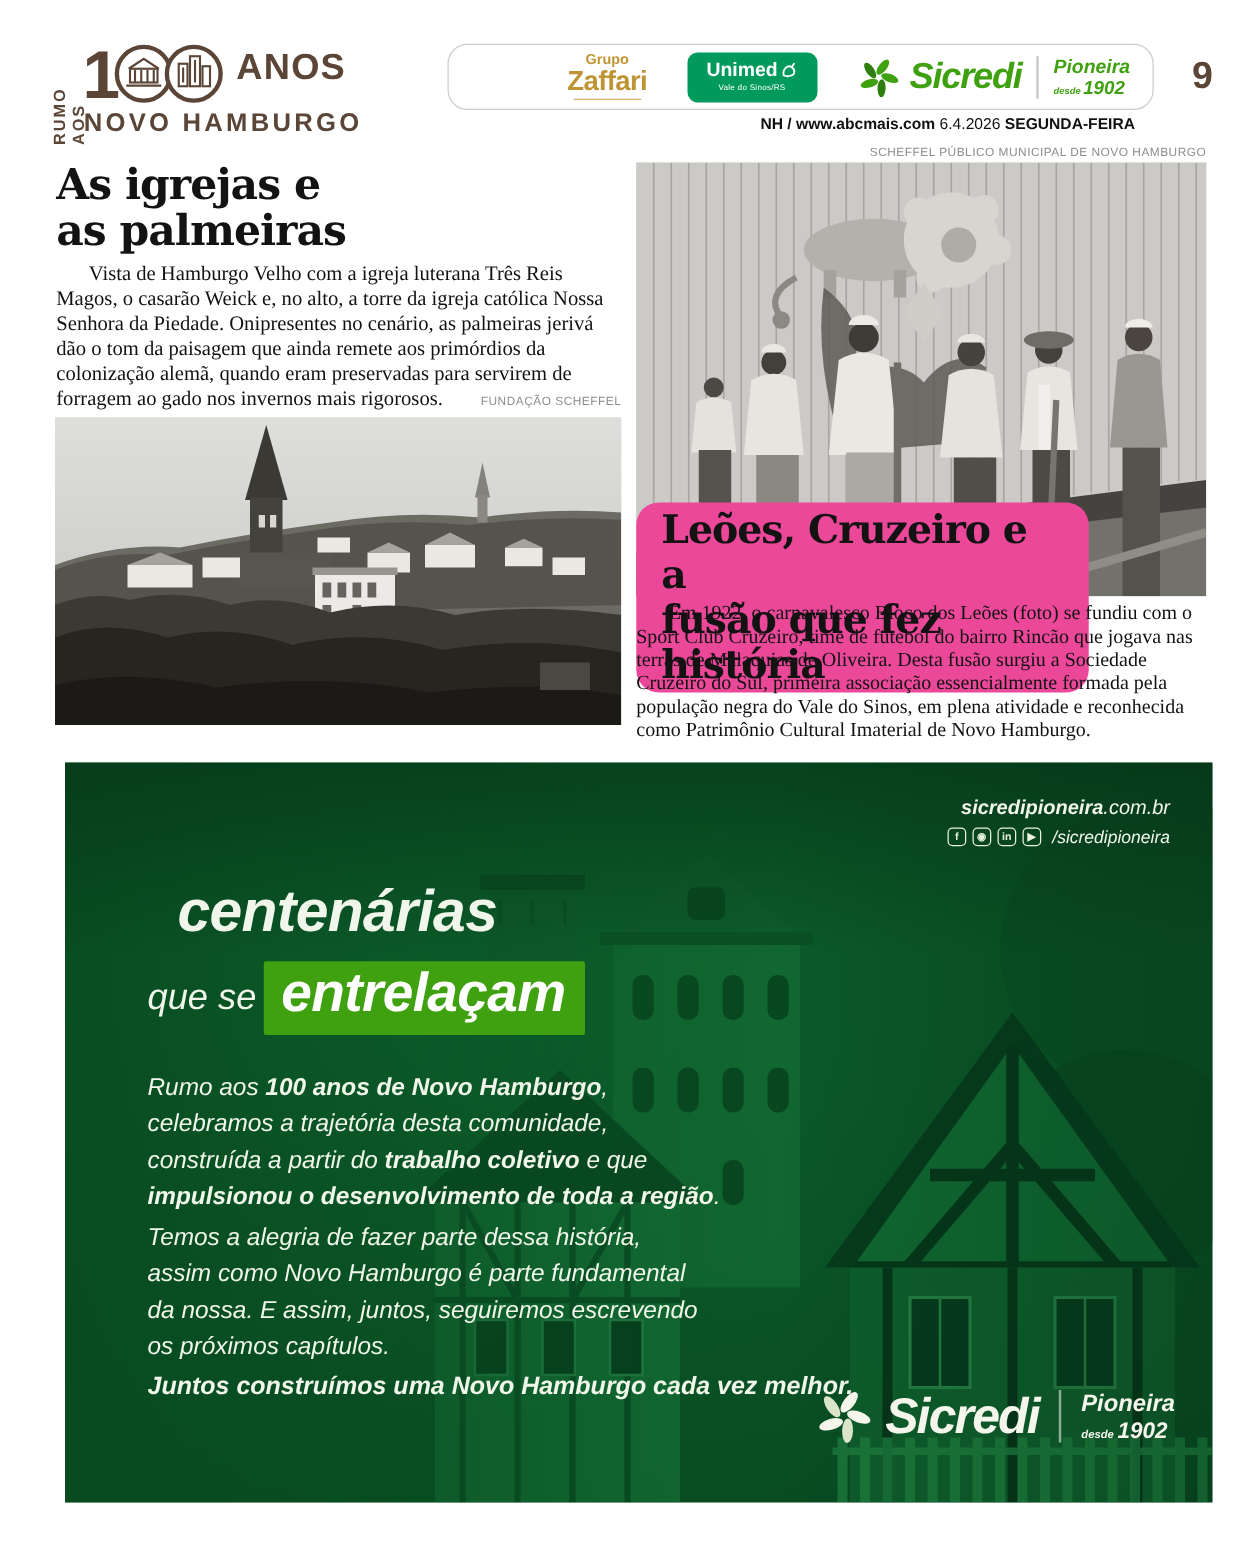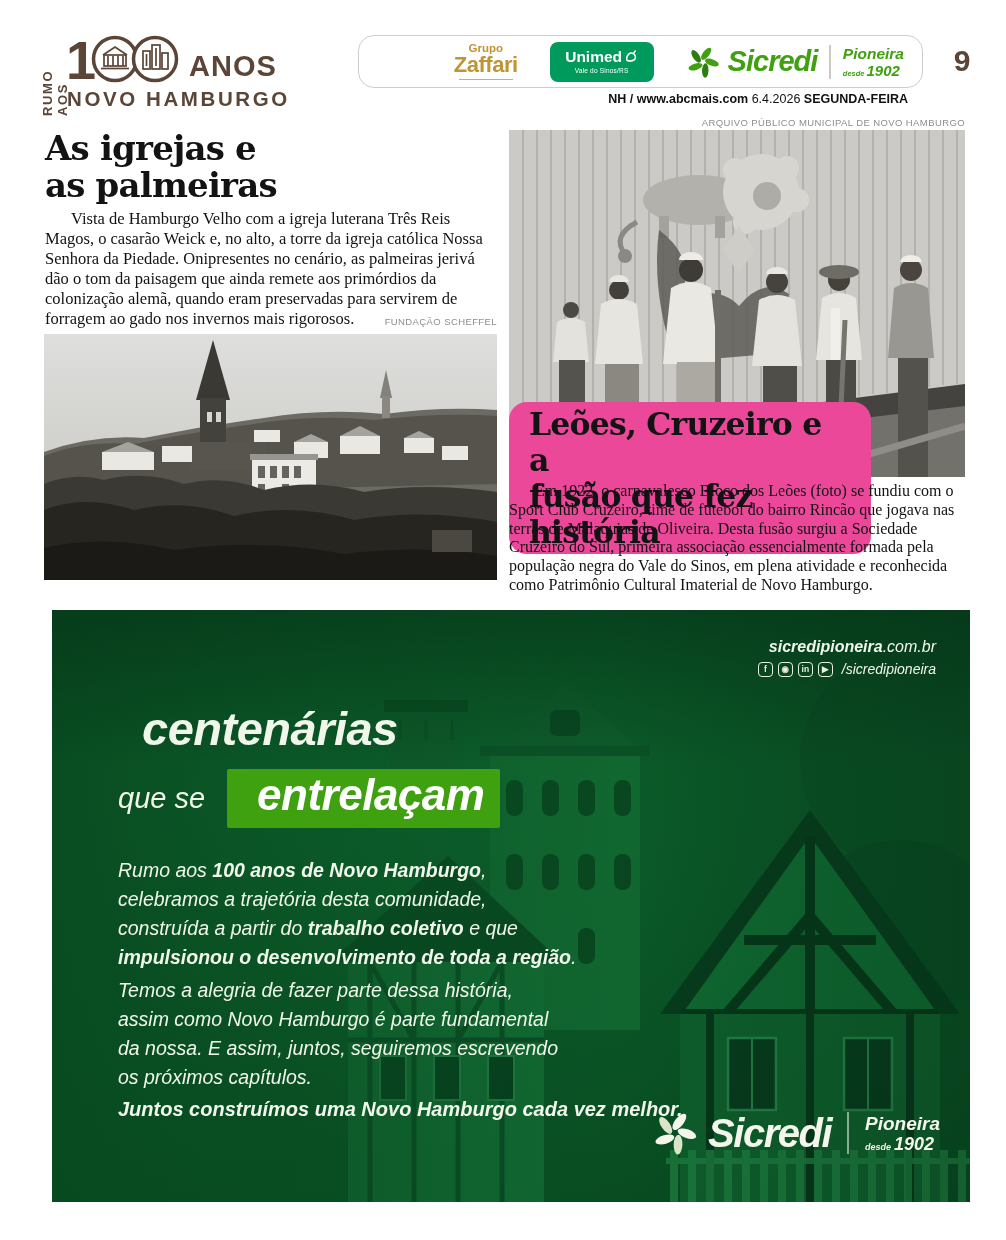--- a/index.html
+++ b/index.html
@@ -13,21 +13,21 @@
   .masthead { position:absolute; left:40px; top:34px; width:350px; height:82px; color:#5b4537; }
   .m-vertical {
     position:absolute; left:0; top:6px; height:76px;
     writing-mode:vertical-rl; transform:rotate(180deg);
     font-size:13px; font-weight:800; letter-spacing:1.6px; color:#5b4537;
   }
   .m-row { position:absolute; left:26px; top:0; display:flex; align-items:flex-end; }
   .m-one { font-size:54px; font-weight:900; line-height:48px; letter-spacing:-2px; }
   .m-circle { width:50px; height:50px; margin-left:-4px; }
   .m-circle + .m-circle { margin-left:-10px; }
-  .m-anos { font-size:29px; font-weight:900; letter-spacing:1px; margin-left:9px; margin-bottom:1px;text-align:right; }
+  .m-anos { font-size:29px; font-weight:900; letter-spacing:1px; margin-left:9px; margin-bottom:13px;text-align:right; }
   .m-city { position:absolute; left:27px; top:53px; font-size:20.5px; font-weight:800; letter-spacing:2.6px; }
   
   .sponsor-box {
     position:absolute; left:358px; top:35px; width:565px; height:53px;
     border:1.5px solid #cfcccb; border-radius:16px; background:#fff;
     display:flex; align-items:center; justify-content:flex-end; gap:32px; padding:0 18px 0 10px;
   }
   .zaffari { text-align:center; color:#bf9434; line-height:1; }
   .zaffari .z-top { font-size:11.5px; font-weight:800; }
   .zaffari .z-name { font-size:22px; font-weight:800; letter-spacing:-0.5px; }
@@ -105,23 +105,23 @@
     font-size:8.5px; font-weight:700; font-style:normal; color:#e9f2e0;
     display:flex; align-items:center; justify-content:center; line-height:1;
   }
   .ad-handle { font-size:14px; font-weight:500; margin-left:4px; }
   .ad-headline { position:absolute; left:66px; top:84px; }
   .ah-1 { font-size:47px; font-weight:300; letter-spacing:.5px; }
   .ah-2 { font-size:47px; font-weight:800; margin-left:24px; margin-top:7px; letter-spacing:-0.5px; }
   .ah-3 { display:flex; align-items:center; margin-top:13px; }
   .ah-3a { font-size:29px; font-weight:300; }
   .ah-chip {
-    margin-left:22px; background:#3fa110; color:#fff;
+    margin-left:6px; background:#3fa110; color:#fff;
     font-size:44px; font-weight:800; letter-spacing:-0.5px;
-    padding:1px 16px 8px 30px; border-radius:2px;
+    padding:1px 16px 8px 14px; border-radius:2px;
   }
   .ad-p { position:absolute; left:66px; white-space:pre-line; font-size:19.5px; line-height:29px; font-weight:400; }
   .ad-p1 { top:246px; }
   .ad-p2 { top:366px; }
   .ad-closing { position:absolute; left:66px; top:488px; font-size:20px; font-weight:800; }
   .ad-logo { position:absolute; right:30px; bottom:46px; display:flex; align-items:center; gap:10px; font-style:italic; }
   .ad-logo .al-name { font-size:40px; font-weight:800; color:#f4f6ec; letter-spacing:-1.5px; }
   .al-divider { width:2px; height:42px; background:rgba(244,246,236,.55); margin:0 6px; }
   .al-tag { line-height:1; color:#f4f6ec; }
   .al-tag .t-top { font-size:19px; font-weight:800; }
@@ -274,21 +274,21 @@
             <rect x="238" y="150" width="7" height="12"></rect>
         </g>
       </g>
       <path d="M0,150 Q30,138 60,146 Q100,136 140,150 Q180,140 220,156 Q270,144 320,158 Q380,148 453,158 L453,246 L0,246 Z" fill="#3a3933"></path>
       <path d="M0,176 Q40,160 90,176 Q140,164 190,182 Q250,168 310,186 Q380,174 453,188 L453,246 L0,246 Z" fill="#26251f"></path>
       <path d="M0,214 Q60,200 130,216 Q220,204 300,220 Q380,210 453,222 L453,246 L0,246 Z" fill="#1b1a16"></path>
       <rect x="388" y="196" width="40" height="22" fill="#4a4840"></rect>
     </svg>
   </div>
 
-  <div class="credit credit-right">ARQUIVO PÚBLICO MUNICIPAL DE NOVO HAMBURGO</div>
+  <div class="credit credit-right">SCHEFFEL PÚBLICO MUNICIPAL DE NOVO HAMBURGO</div>
 
   <div class="photo photo-right">
     <svg viewBox="0 0 456 347" preserveAspectRatio="none">
       <rect width="456" height="347" fill="#cbcac6"></rect>
       <g stroke="#a6a5a0" stroke-width="1.3">
         <line x1="14" y1="0" x2="14" y2="310"></line>
           <line x1="28" y1="0" x2="28" y2="308"></line>
           <line x1="42" y1="0" x2="42" y2="306"></line>
         <line x1="56" y1="0" x2="56" y2="304"></line>
           <line x1="70" y1="0" x2="70" y2="302"></line>

